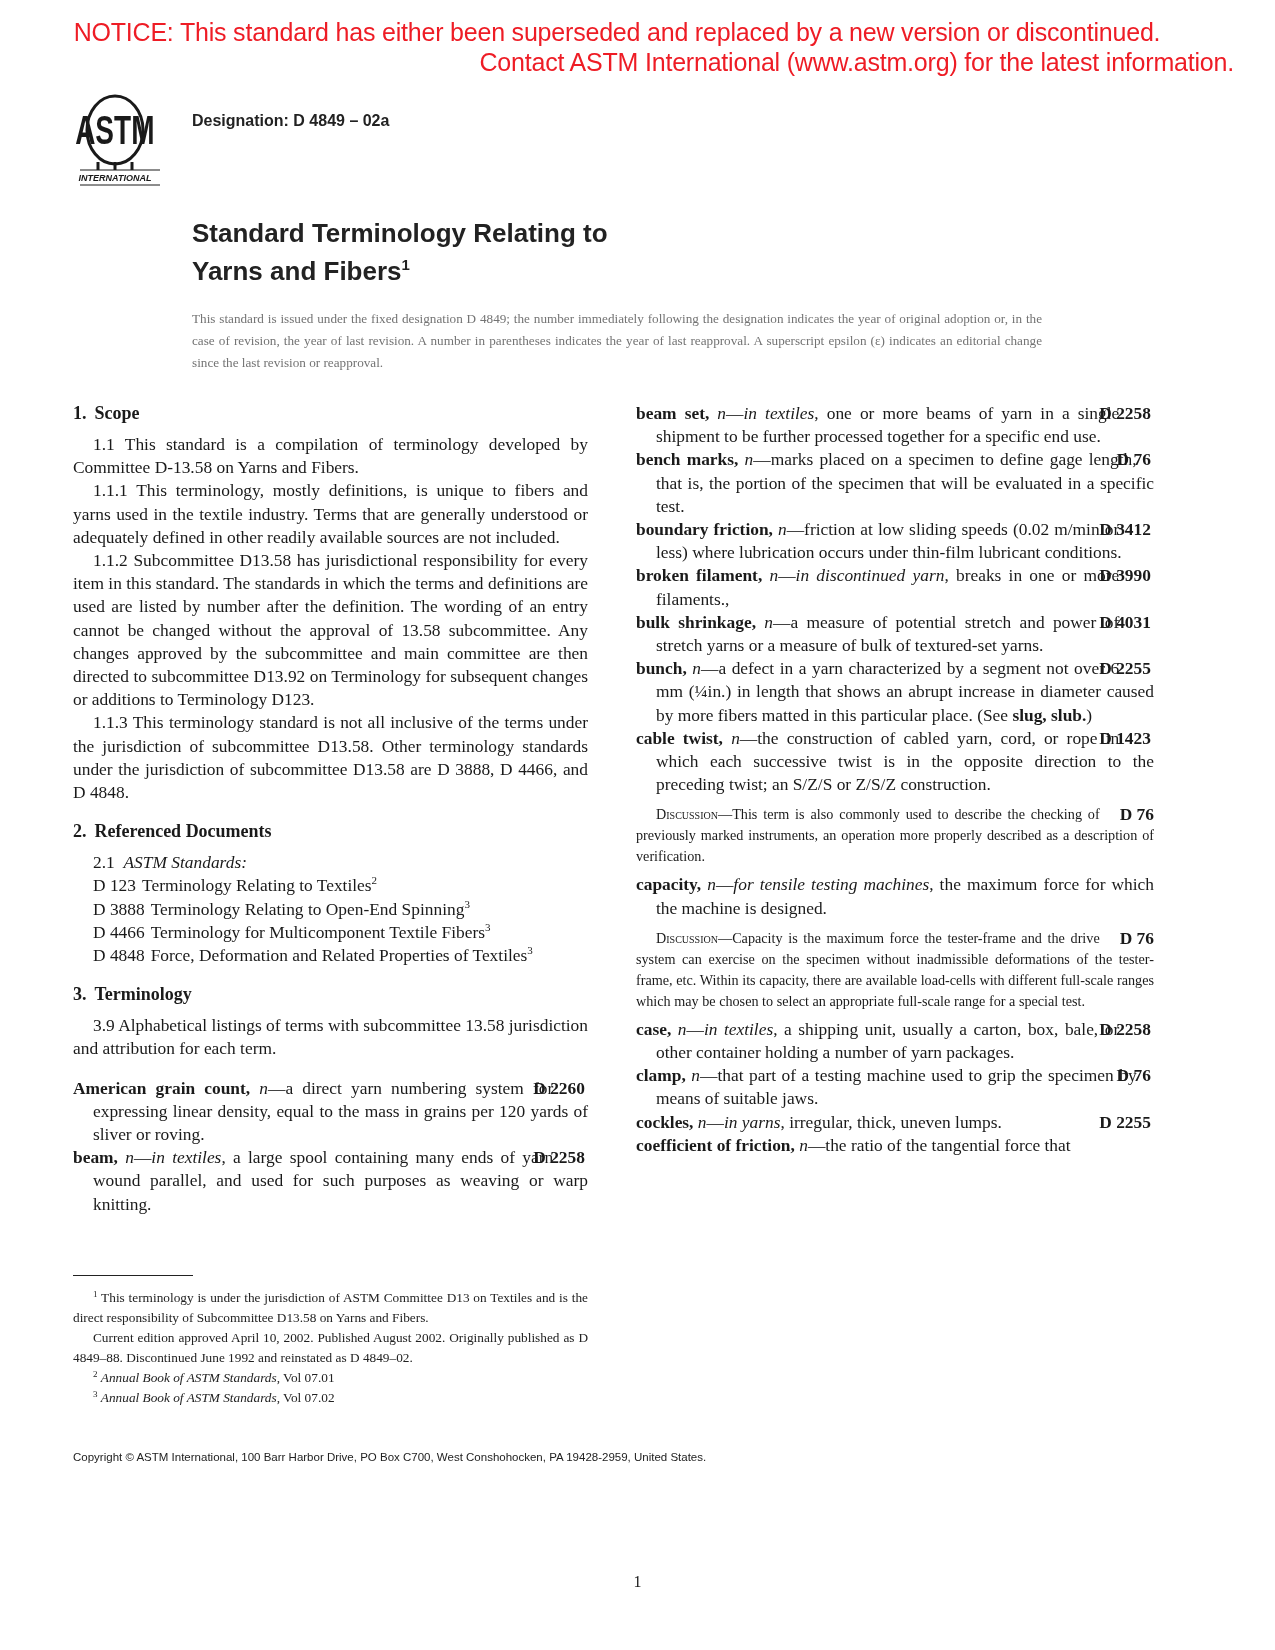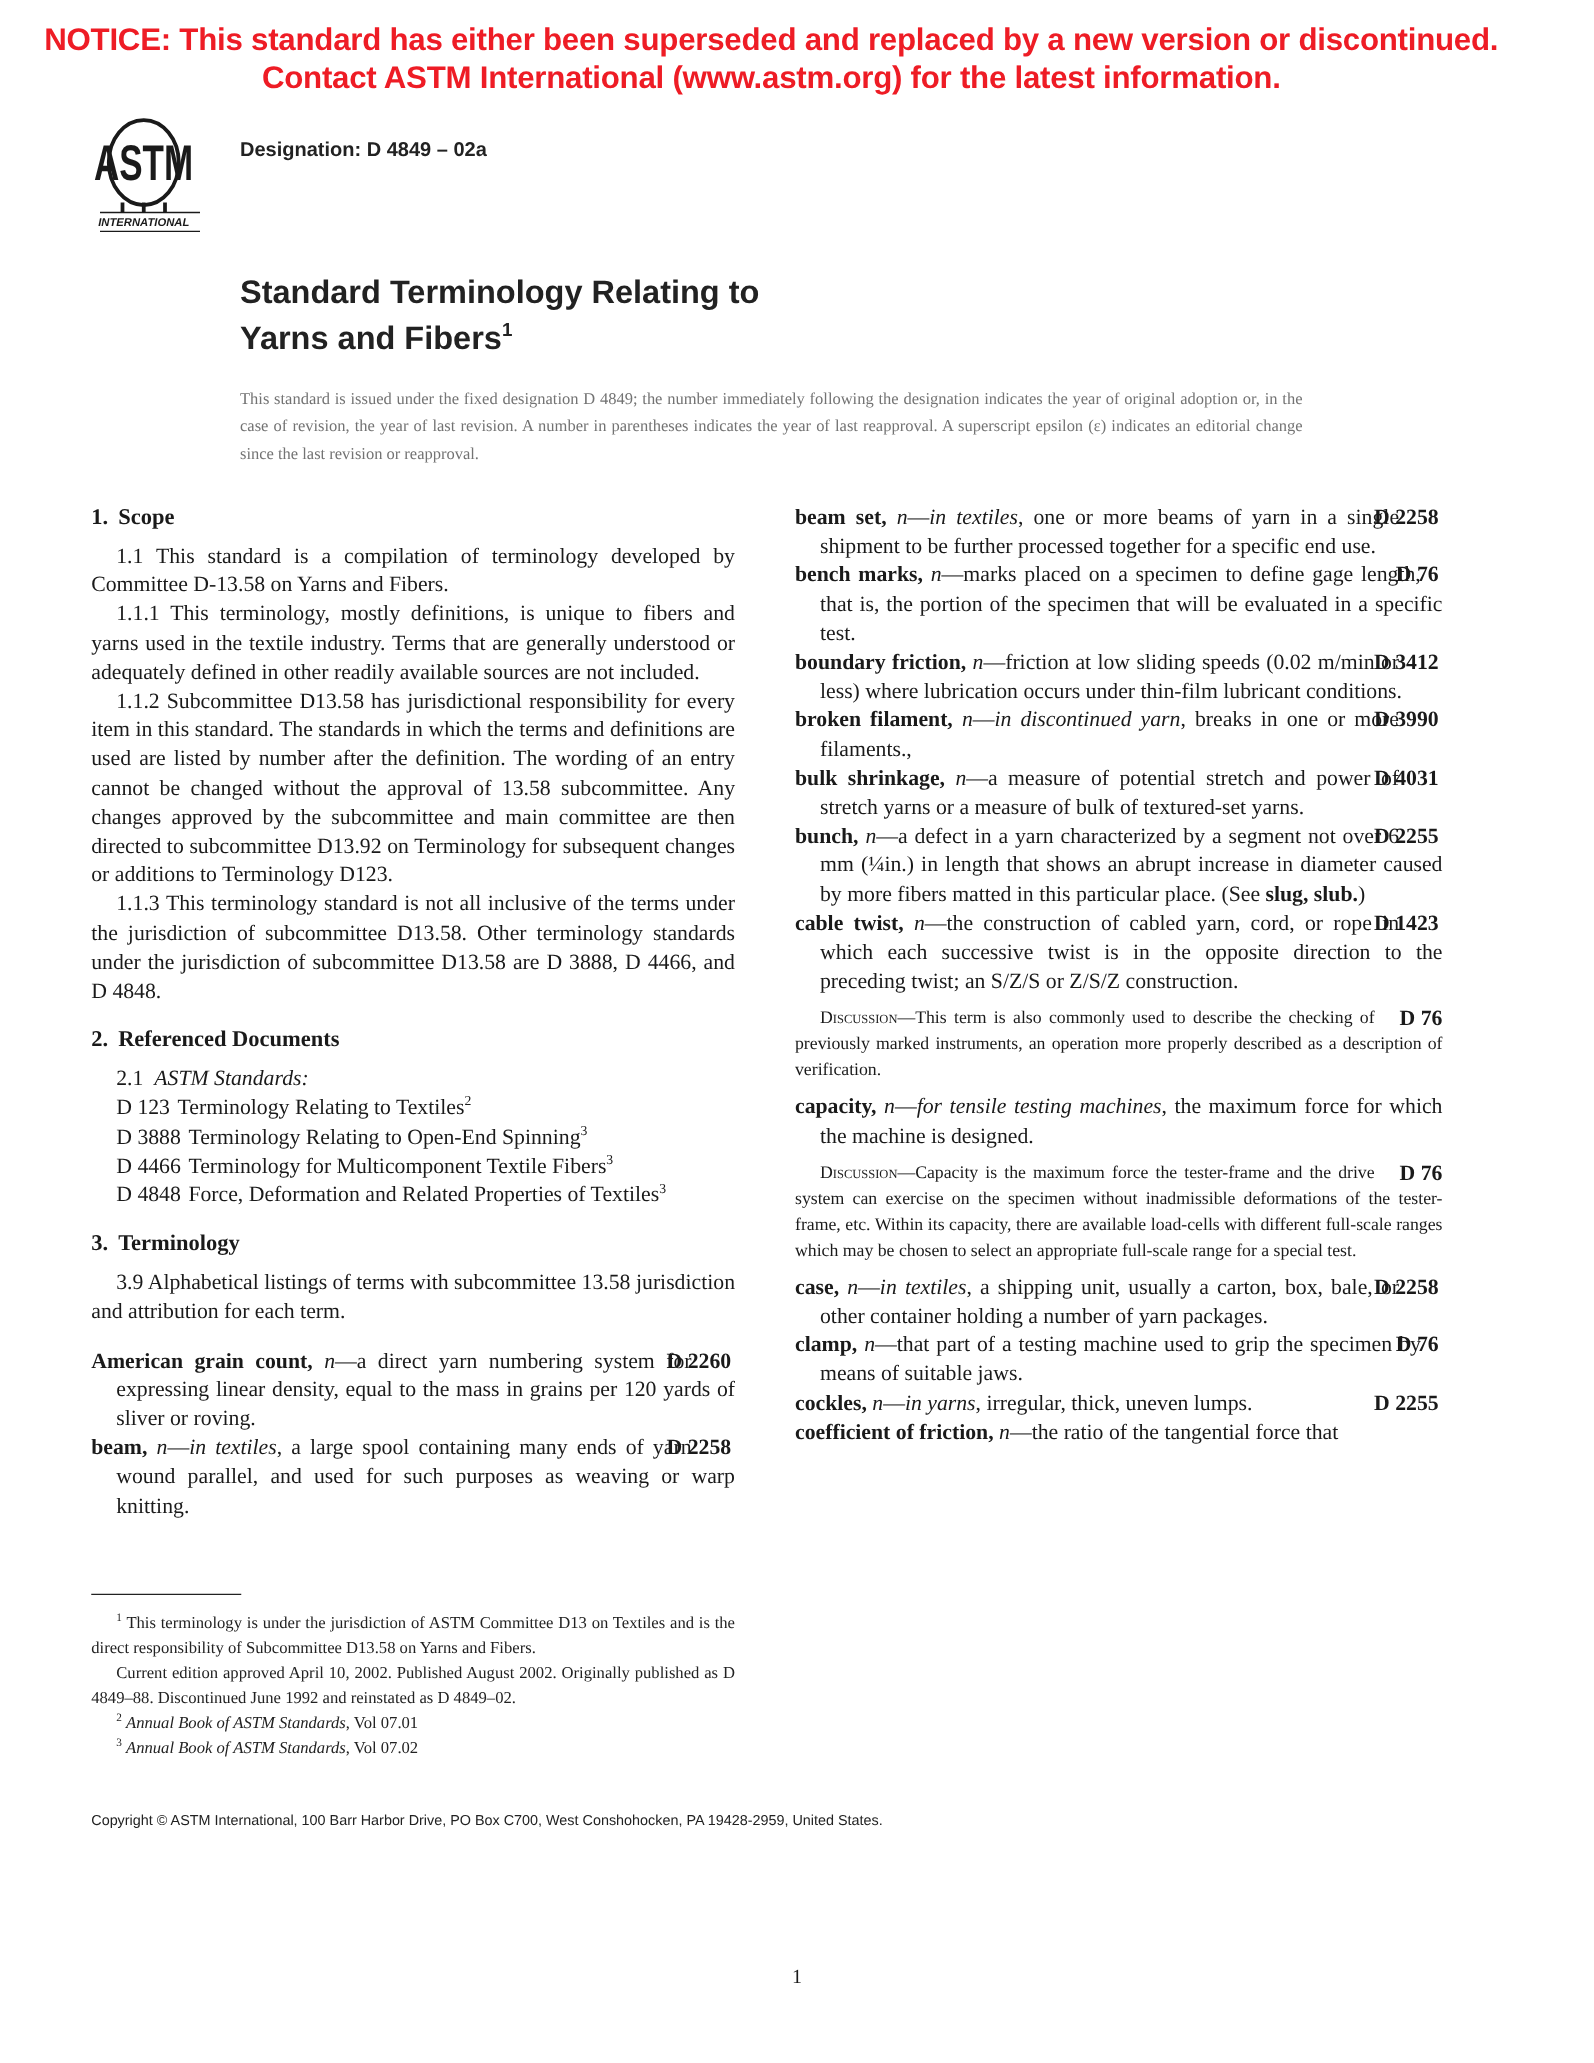--- a/index.html
+++ b/index.html
@@ -1,20 +1,20 @@
 <!DOCTYPE html>
 <html><head>
 <meta charset="utf-8">
 <style>
   html, body { margin: 0; padding: 0; background: #ffffff; }
   body { width: 1275px; height: 1650px; position: relative; overflow: hidden; color: #1a1a1a; }
   .notice { position: absolute; left: 0; width: 1234px; text-align: center; color: #ee1c25;
-            font-family: "Liberation Sans", sans-serif; font-weight: bold; font-size: 25px; letter-spacing: -0.2px; }
+            font-family: "Liberation Sans", sans-serif; font-weight: normal; font-size: 25px; letter-spacing: -0.2px; }
   .notice.l1 { top: 18px; }
-  .notice.l2 { top: 48px; }
+  .notice.l2 { top: 48px; text-align: right; }
   .logo { position: absolute; left: 70px; top: 92px; width: 104px; height: 96px; }
   .designation { position: absolute; left: 192px; top: 112px; font-family: "Liberation Sans", sans-serif;
                  font-weight: bold; font-size: 16px; color: #222; }
   .title { position: absolute; left: 192px; top: 218px; font-family: "Liberation Sans", sans-serif;
            font-weight: bold; font-size: 26px; line-height: 31px; color: #222; }
   .title sup { font-size: 15px; vertical-align: 10px; }
   .preamble { position: absolute; left: 192px; top: 308px; width: 850px; font-family: "Liberation Serif", serif;
               font-size: 13.2px; line-height: 22px; text-align: justify; color: #737373; }
   .col { position: absolute; top: 402px; width: 515px; font-family: "Liberation Serif", serif;
          font-size: 17.4px; line-height: 23.2px; color: #1a1a1a; }

